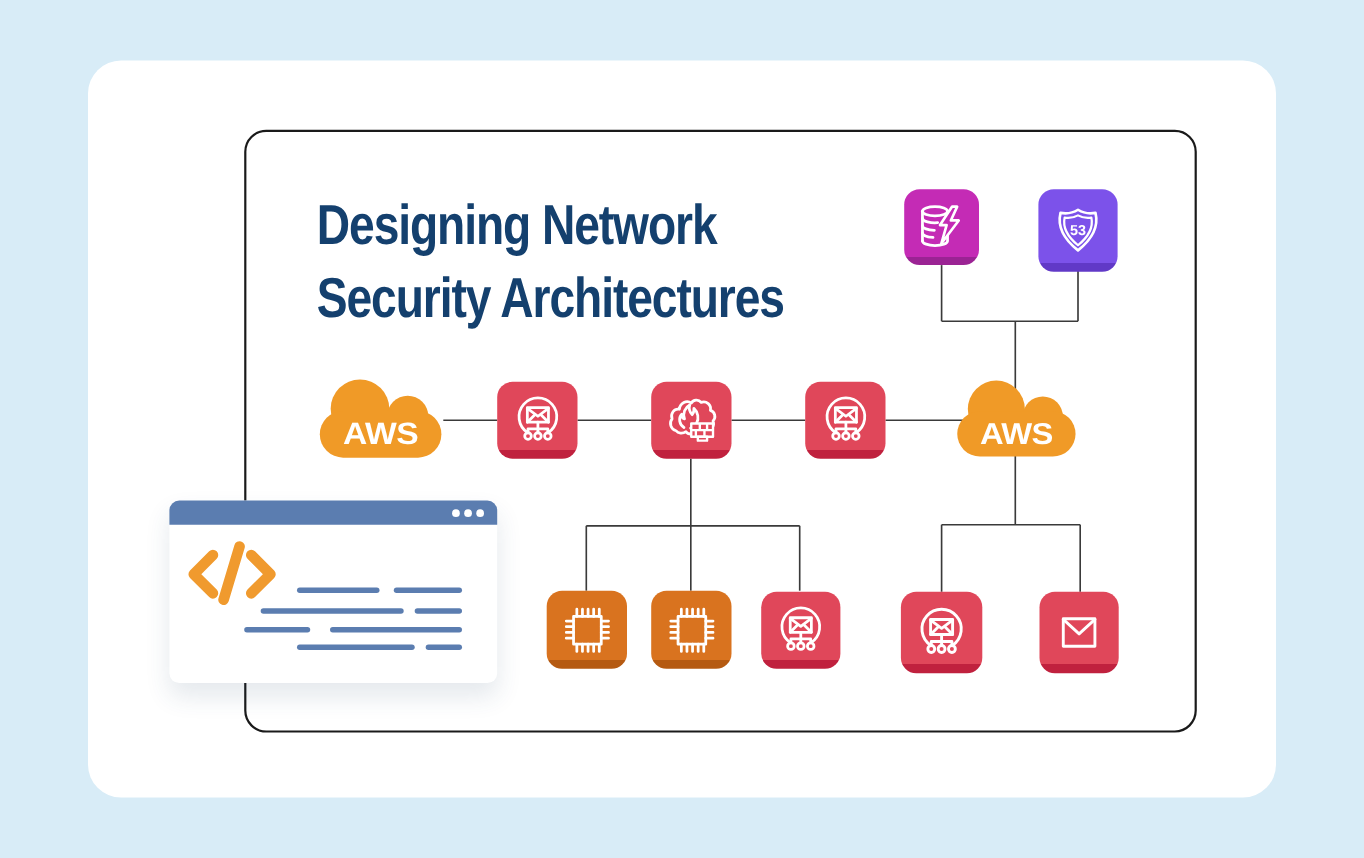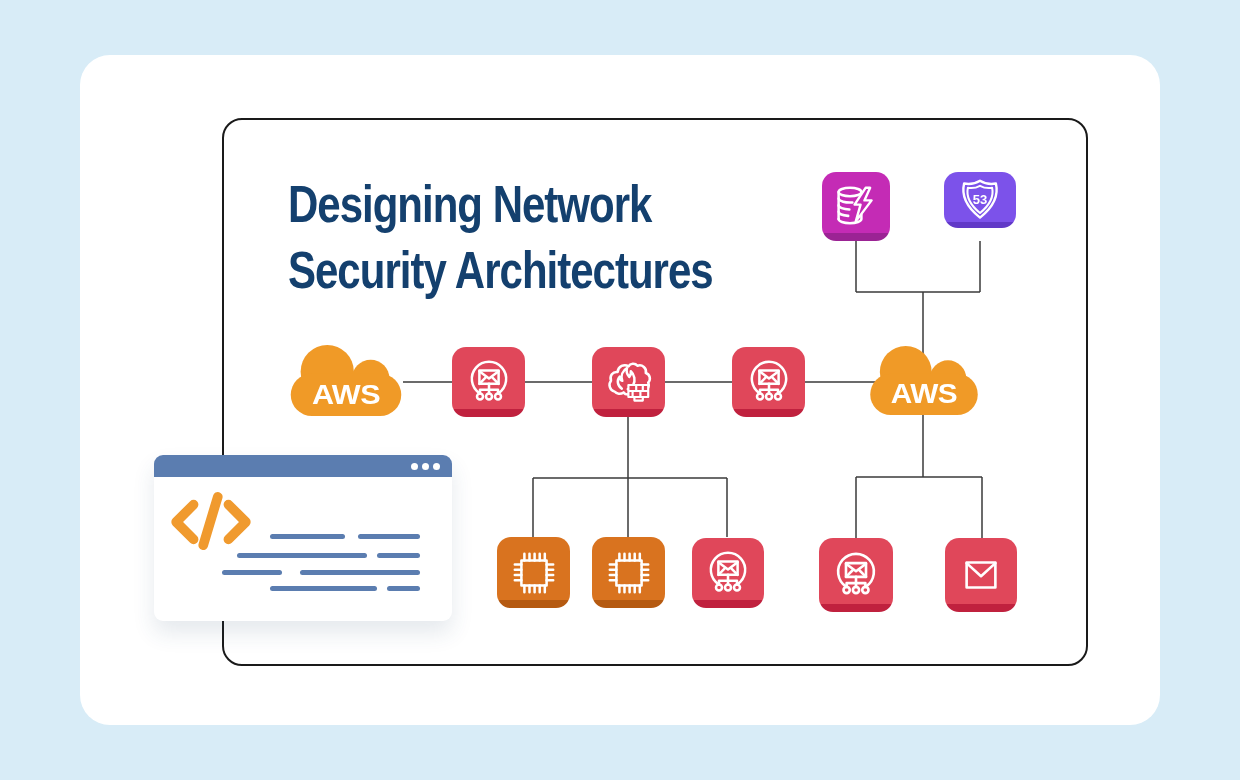--- a/index.html
+++ b/index.html
@@ -88,21 +88,21 @@
       <path d="M24.5,7.5 V11"></path>
       <path d="M5.5,13 A9.5,3.5 0 0 0 17,16.2"></path>
       <path d="M5.5,18.5 A9.5,3.5 0 0 0 14.5,22"></path>
       <path d="M5.5,24 A9.5,3.5 0 0 0 13.5,27.4"></path>
       <path d="M5.5,30 A9.5,3.5 0 0 0 24.5,30 V26"></path>
     </g>
     <path d="M28,4 L18.8,18 H23.8 L19.8,32 L33,14.5 H27 L31.8,4 Z" fill="#c42bb5" stroke="#ffffff" stroke-width="2" stroke-linejoin="round"></path>
   </svg>
 </div>
 
-<div class="tile purple" style="left:944px;top:172px;width:72px;height:56px;">
+<div class="tile purple" style="left:944px;top:172px;width:72px;height:75px;">
   <svg width="50" height="50" viewBox="0 0 44 44">
     <g class="glyph" stroke-width="2">
       <path d="M22,5 C18,7.5 12.5,8.3 8,7.5 C6.2,15 7.5,26 22,37.5 C36.5,26 37.8,15 36,7.5 C31.5,8.3 26,7.5 22,5 Z"></path>
       <path d="M22,9.5 C19,11.2 14.6,11.8 11.3,11.3 C10.1,17 11.4,24.8 22,33.4 C32.6,24.8 33.9,17 32.7,11.3 C29.4,11.8 25,11.2 22,9.5 Z" stroke-width="1.8"></path>
     </g>
     <text x="22" y="25.5" text-anchor="middle" fill="#ffffff" font-size="11.5" font-weight="bold">53</text>
   </svg>
 </div>
 
 <svg class="cloud" style="left:288px;top:344px;" width="116" height="74" viewBox="0 0 116 75">

